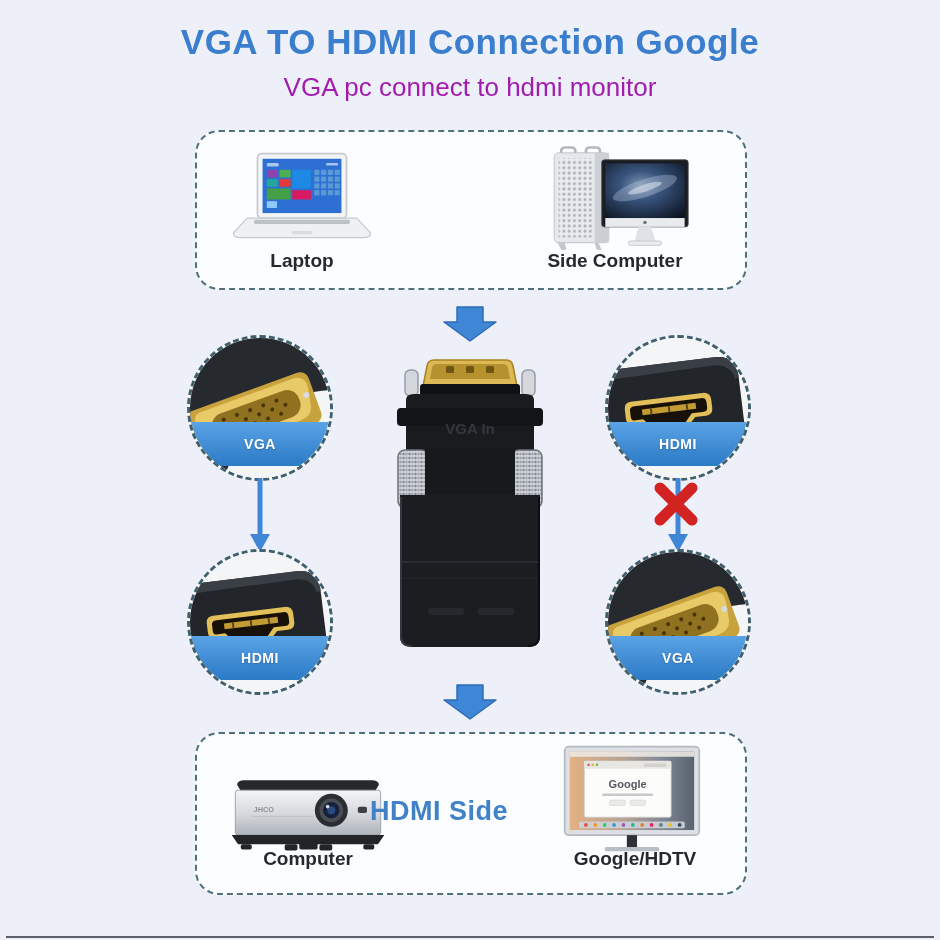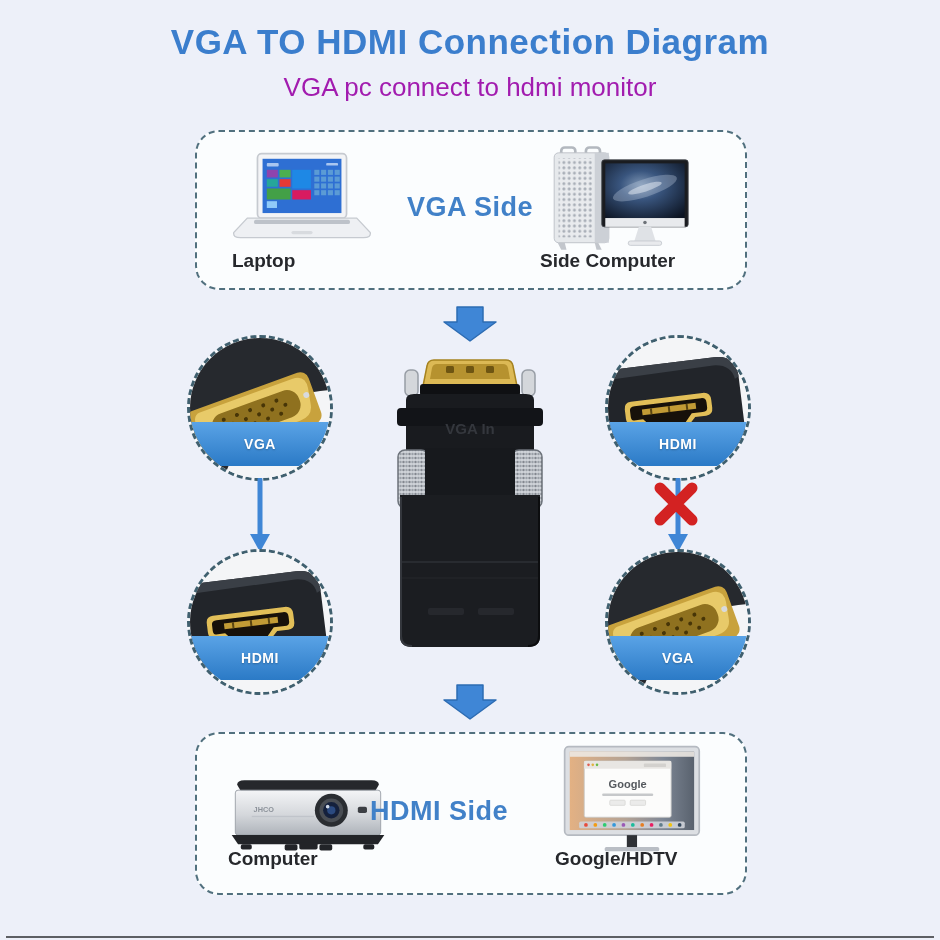--- a/index.html
+++ b/index.html
@@ -30,21 +30,21 @@
     position:absolute;box-sizing:border-box;
     border:2px dashed #51707e;border-radius:24px;
     background:#fbfdfe;
   }
   .side-label{
     position:absolute;text-align:center;
     font-size:27px;font-weight:800;letter-spacing:.5px;
     color:#4181c8;white-space:nowrap;
   }
   .caption{
-    position:absolute;
+    position:absolute;text-align:center;
     font-size:19px;font-weight:700;color:#26282c;
     white-space:nowrap;
   }
   .device{position:absolute;}
   .circle{
     position:absolute;width:140px;height:140px;border-radius:50%;
     border:3px dashed #40606f;background:#f6f7f9;overflow:hidden;
   }
   .circle svg{position:absolute;top:0;left:0;}
   .ribbon{
@@ -89,21 +89,21 @@
       </linearGradient>
       <linearGradient id="wall" x1="0" y1="0" x2="1" y2="0">
         <stop offset="0%" stop-color="#e3b183"></stop>
         <stop offset="45%" stop-color="#b4a294"></stop>
         <stop offset="75%" stop-color="#7e8795"></stop>
         <stop offset="100%" stop-color="#59626e"></stop>
       </linearGradient>
     </defs>
   </svg>
 
-  <div class="page-title">VGA TO HDMI Connection Diagram</div>
+  <div class="page-title">VGA TO HDMI Connection Google</div>
   <div class="page-subtitle">VGA pc connect to hdmi monitor</div>
 
   <div class="dashed-box" style="left:195px;top:130px;width:552px;height:160px;"></div>
 
   <svg class="device" style="left:232px;top:152px;" width="140" height="95" viewBox="0 0 165 112">
     <rect x="30" y="2" width="105" height="76" rx="5" fill="#f3f4f6" stroke="#c6cad0" stroke-width="2"></rect>
     <rect x="36" y="8" width="93" height="64" fill="#2e6fd3"></rect>
     <rect x="41" y="13" width="14" height="4" rx="1" fill="#a9c6f0"></rect>
     <rect x="111" y="13" width="14" height="3" rx="1" fill="#a9c6f0"></rect>
     <rect x="41" y="21" width="13" height="9" fill="#8e44ad"></rect>
@@ -131,21 +131,20 @@
         <rect x="105" y="45" width="6" height="6"></rect>
         <rect x="113" y="45" width="6" height="6"></rect>
         <rect x="121" y="45" width="6" height="6"></rect>
     </g>
     <path d="M18 78 L147 78 L163 95 Q164 101 155 101 L10 101 Q1 101 2 95 Z" fill="#eef0f3" stroke="#c6cad0" stroke-width="1.5"></path>
     <rect x="26" y="80" width="113" height="5" rx="2" fill="#bdc2c9"></rect>
     <rect x="70" y="93" width="25" height="4" rx="2" fill="#d8dbdf"></rect>
   </svg>
   <div class="caption" style="left:232px;top:250px;width:140px;">Laptop</div>
 
-  <div class="side-label" style="left:375px;top:192px;width:190px;">VGA Side</div>
 
   <svg class="device" style="left:540px;top:144px;" width="150" height="119" viewBox="0 0 170 135">
     <rect x="24" y="4" width="16" height="9" rx="4" fill="none" stroke="#b3b8bf" stroke-width="3"></rect>
     <rect x="52" y="4" width="16" height="9" rx="4" fill="none" stroke="#b3b8bf" stroke-width="3"></rect>
     <rect x="16" y="10" width="62" height="102" rx="5" fill="#e6e9ec" stroke="#b9bec5"></rect>
     <rect x="62" y="10" width="16" height="102" fill="#ccd0d6"></rect>
     <rect x="21" y="16" width="38" height="90" fill="url(#holes)"></rect>
     <path d="M20 112 l4 8 h6 l-2 -8 z" fill="#c2c6cc"></path>
     <path d="M62 112 l2 8 h6 l-4 -8 z" fill="#c2c6cc"></path>
     <rect x="70" y="18" width="98" height="76" rx="3" fill="#1a1c20" stroke="#41444a"></rect>

